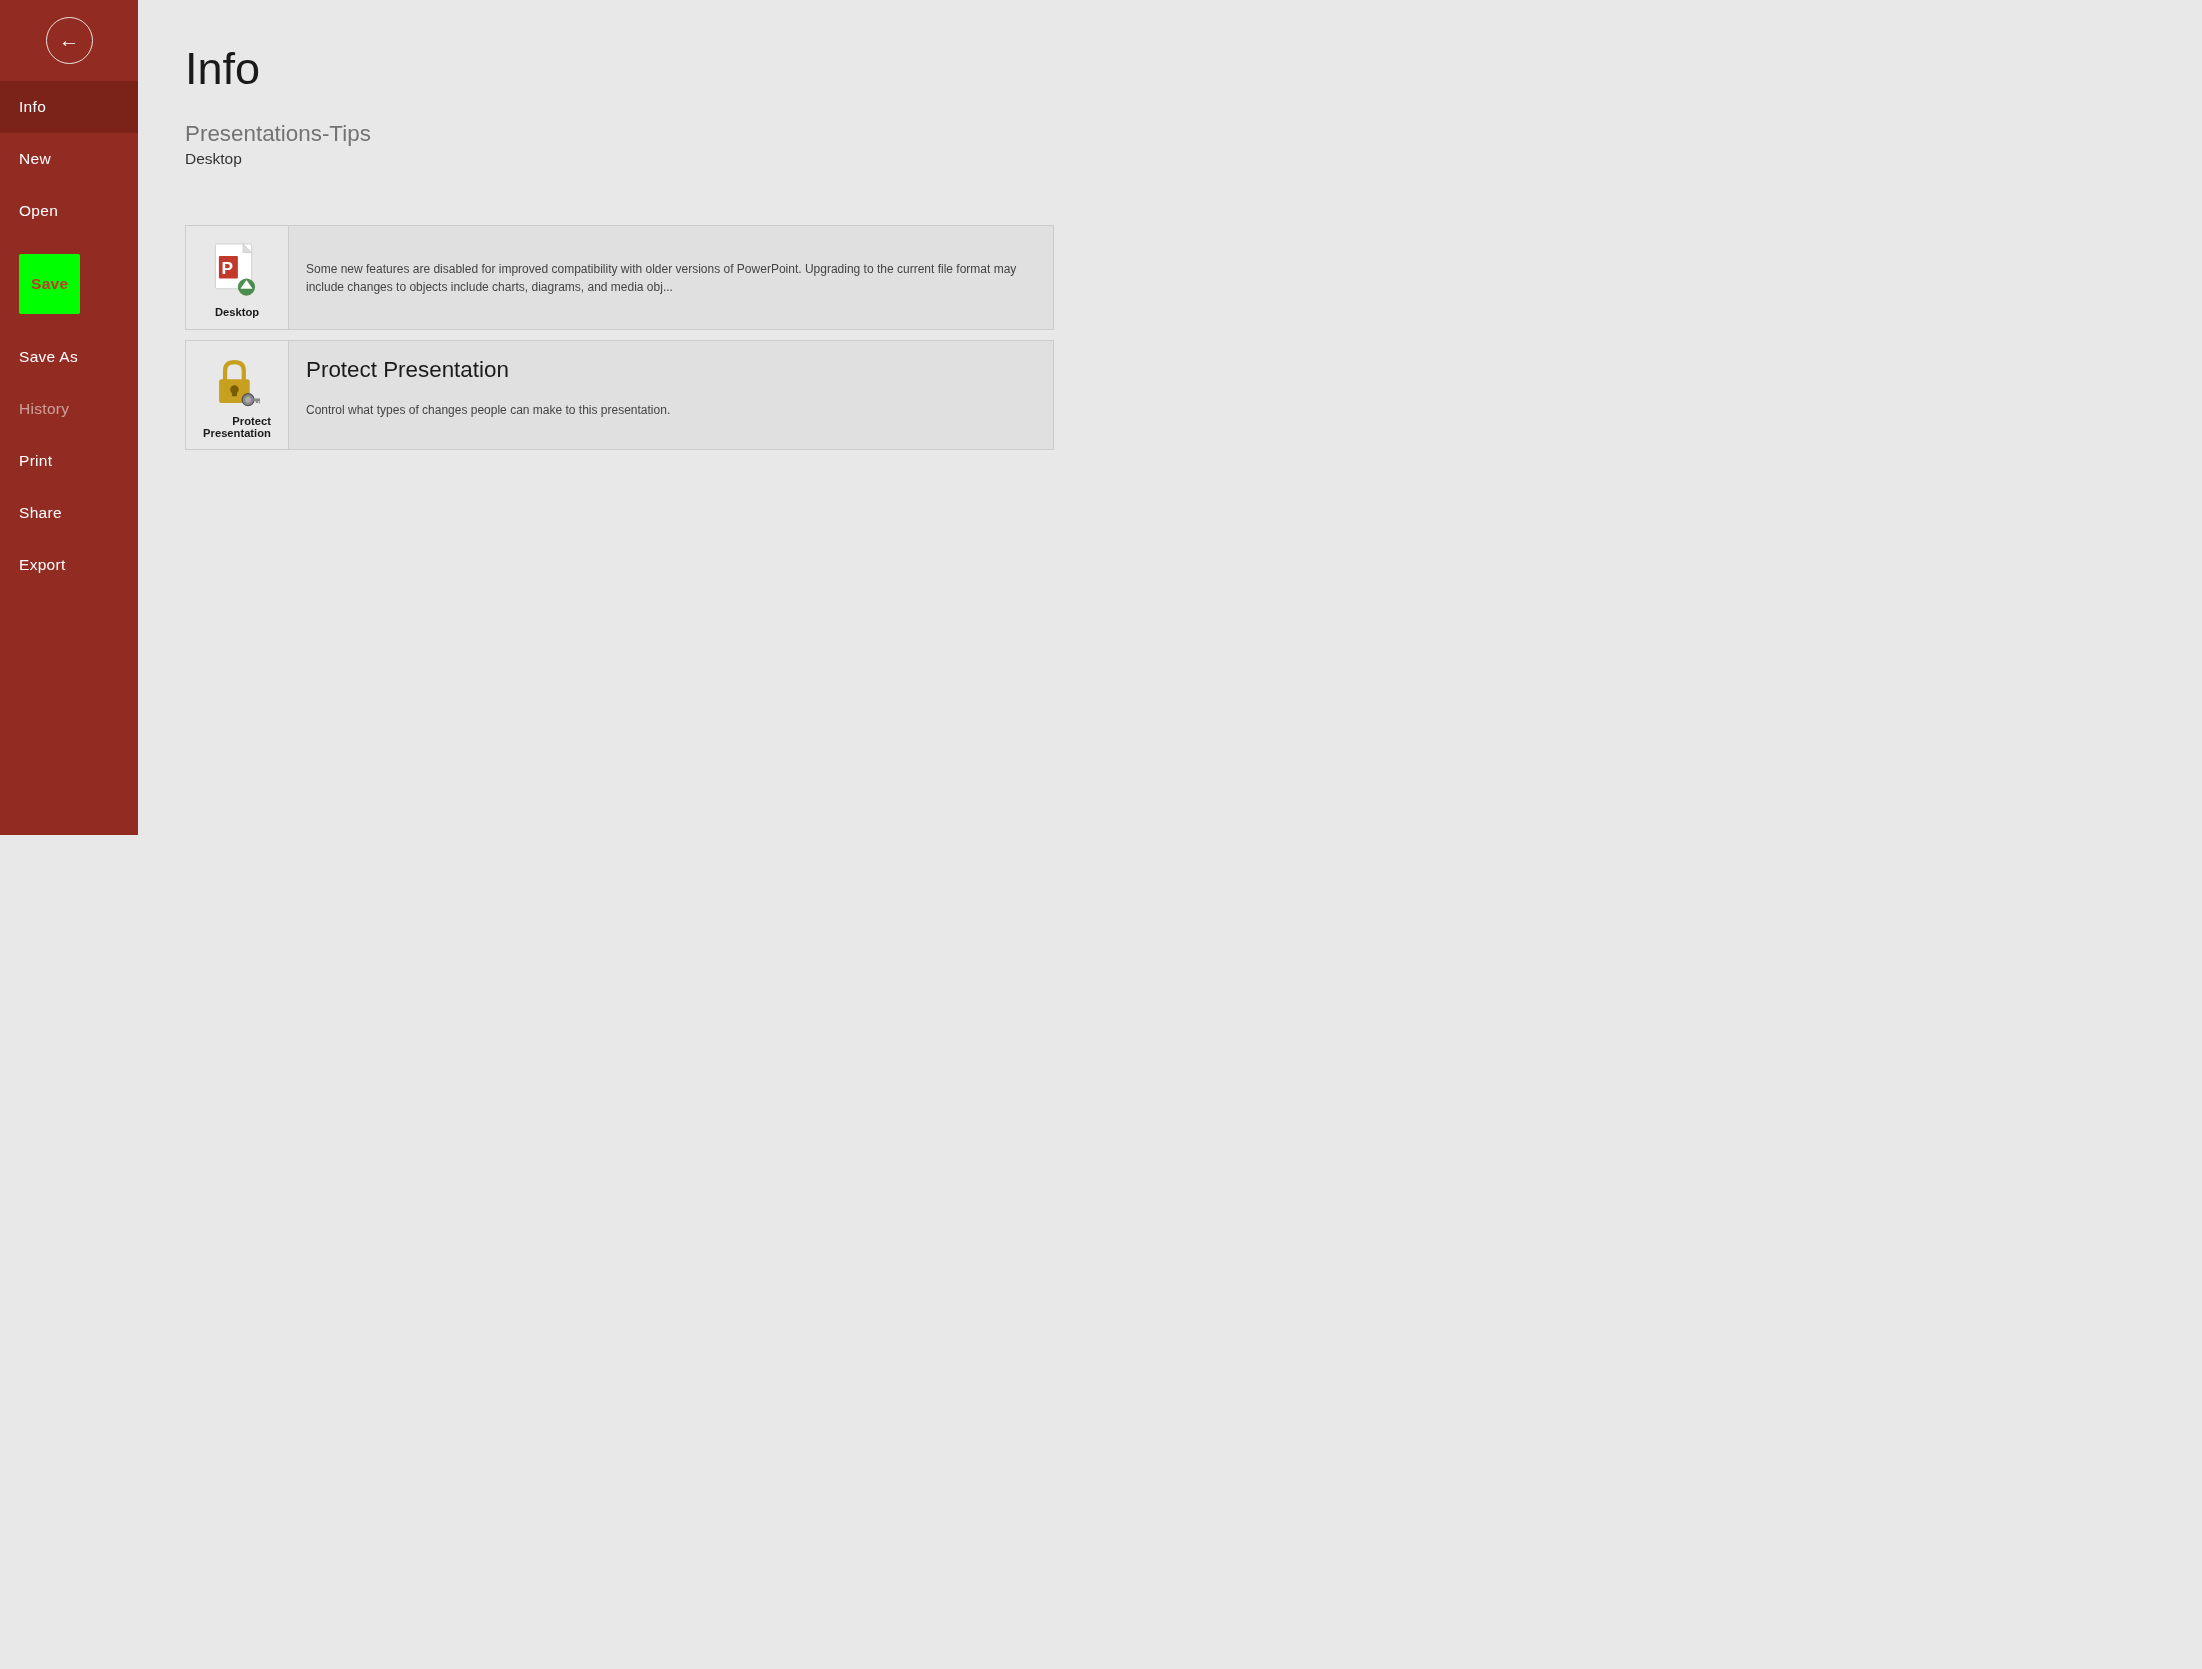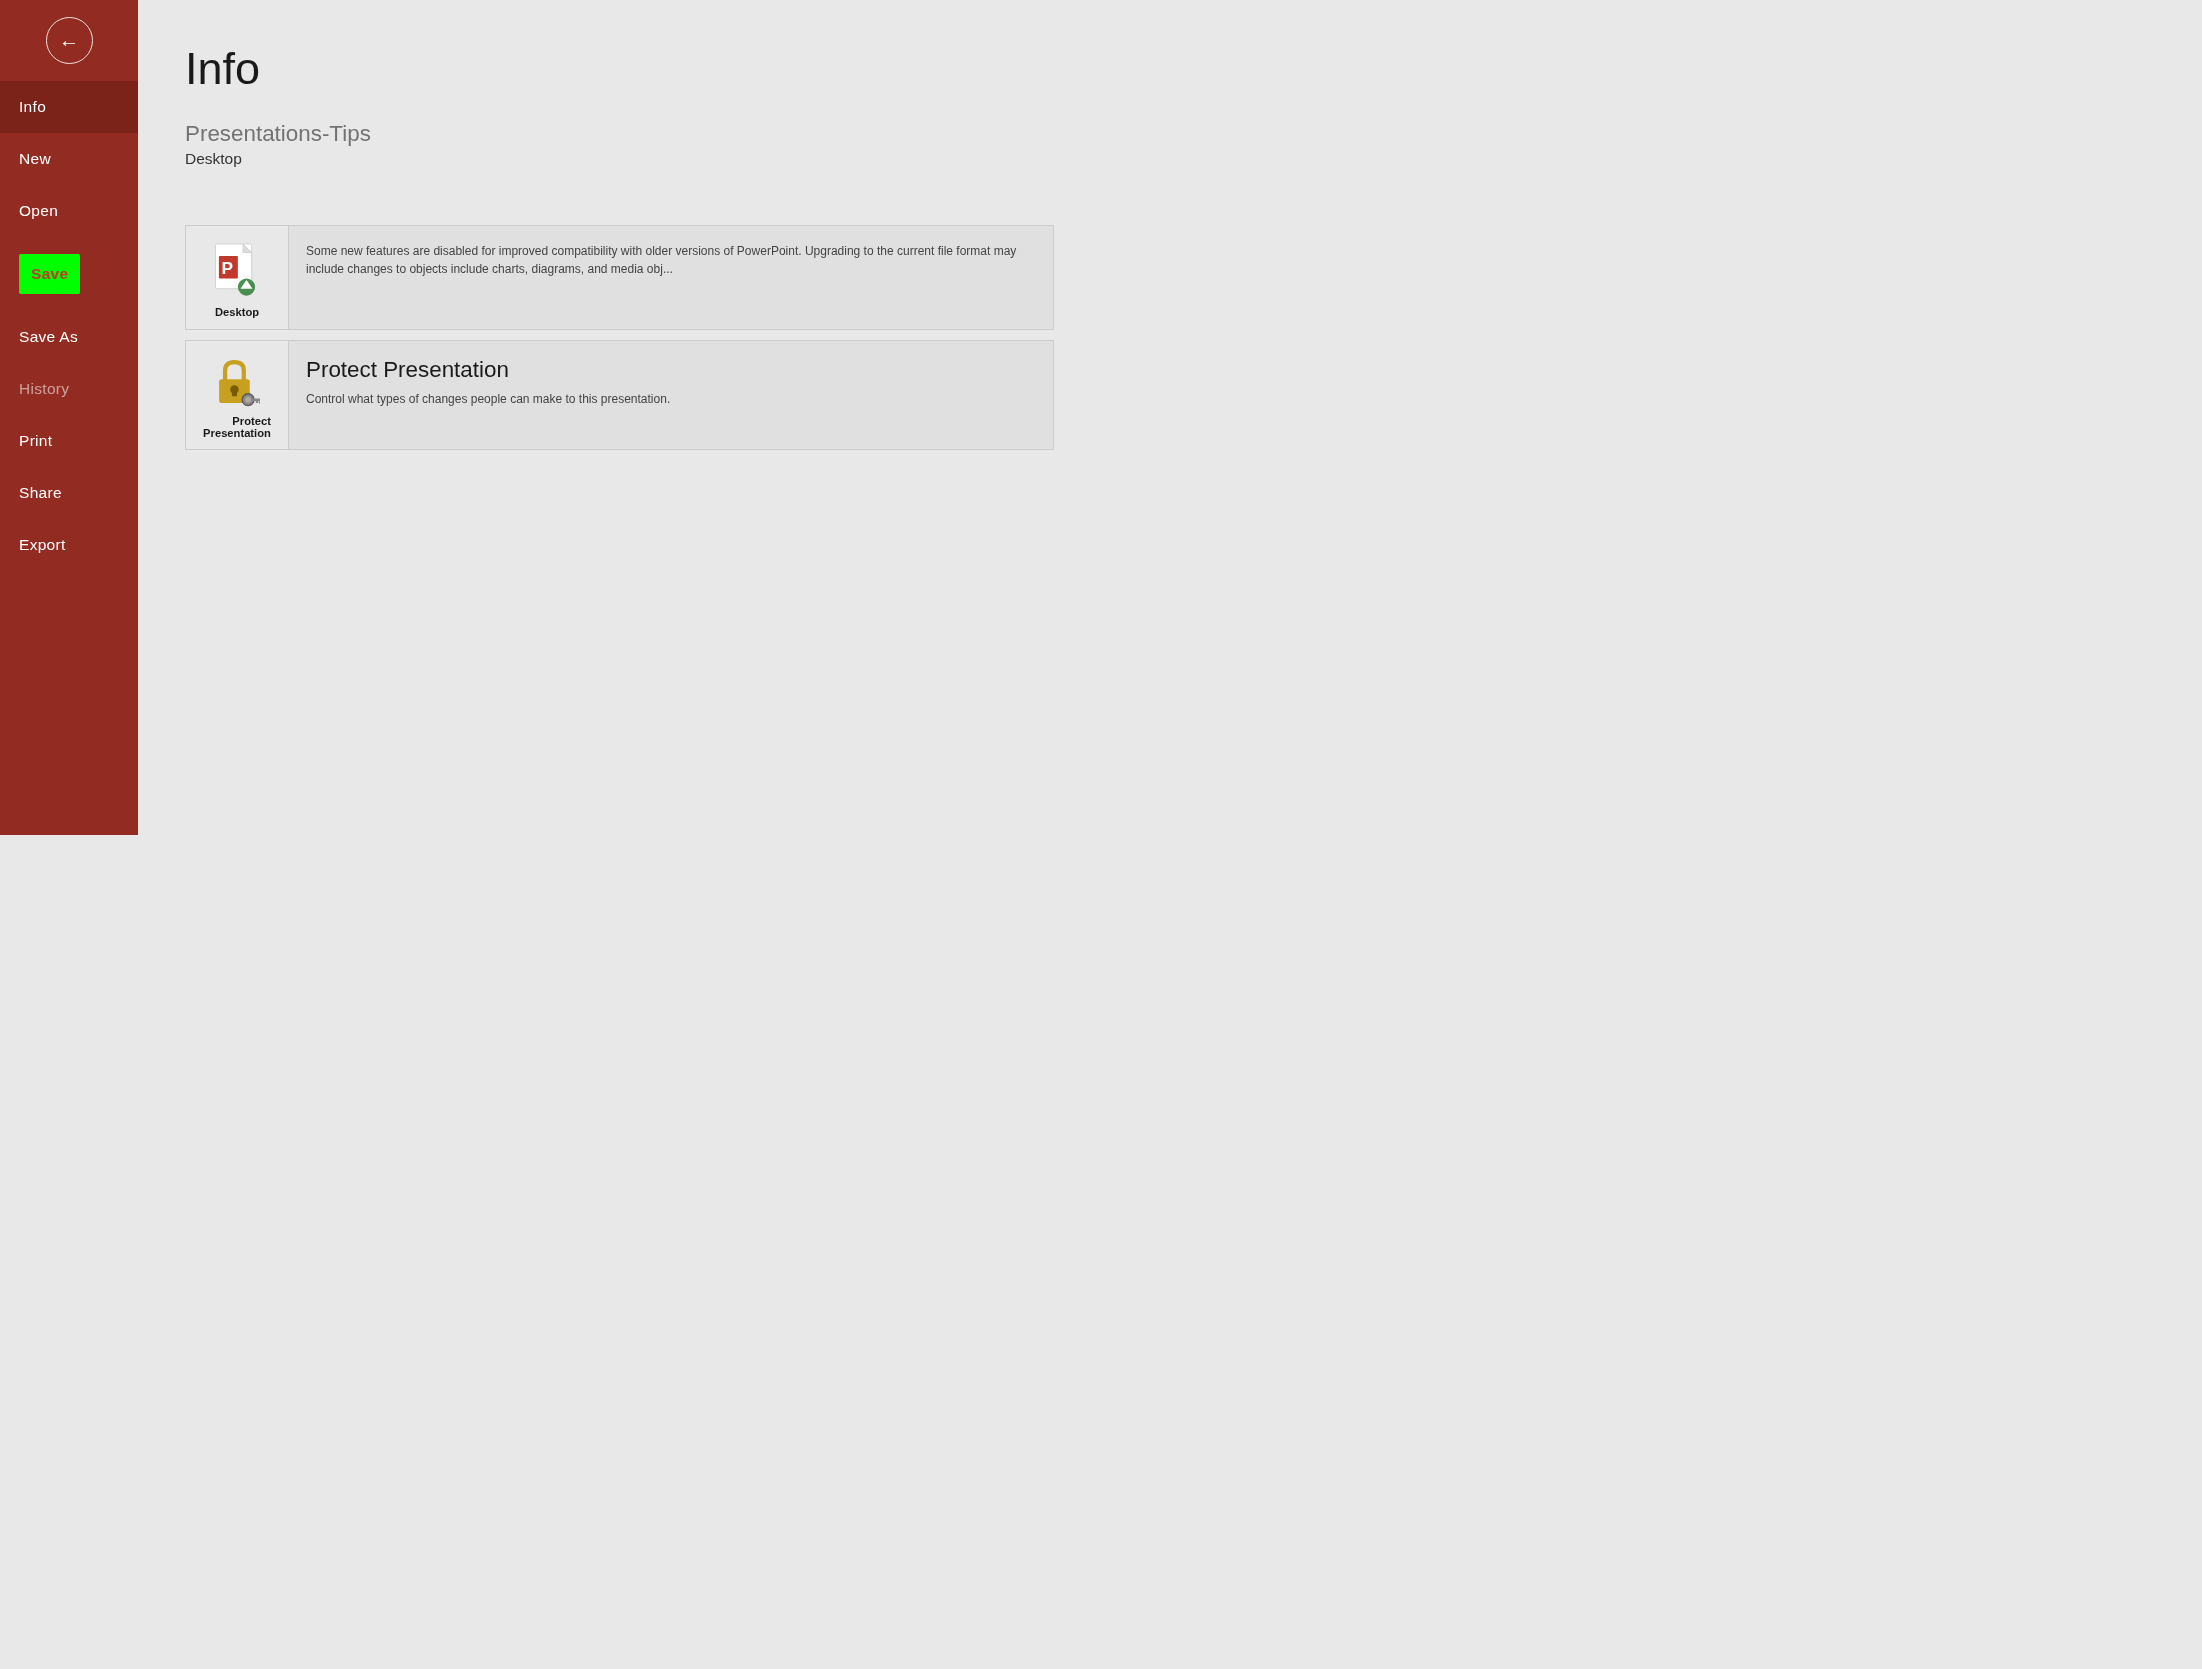--- a/index.html
+++ b/index.html
@@ -69,21 +69,21 @@
 
     .nav-item.save-highlighted {
       background-color: transparent;
       color: white;
     }
 
     .save-highlight-box {
       display: inline-block;
       background-color: #00FF00;
       color: #c0392b;
-      padding: 11px 12px;
+      padding: 21px 12px;
       font-weight: 700;
       font-size: 15.5px;
       border-radius: 1.7px;
     }
 
     .nav-item.history-item {
       color: rgba(255,255,255,0.55);
     }
 
     
@@ -159,20 +159,21 @@
       font-size: 22.4px;
       font-weight: 400;
       color: #1a1a1a;
       margin-bottom: 6.9px;
     }
 
     .card-desc {
       font-size: 12px;
       color: #444;
       line-height: 1.5;
+      margin-top: 18px;
     }
 
     
     .ppt-icon-wrap {
       position: relative;
       width: 50px;
       height: 59px;
     }
 
     

